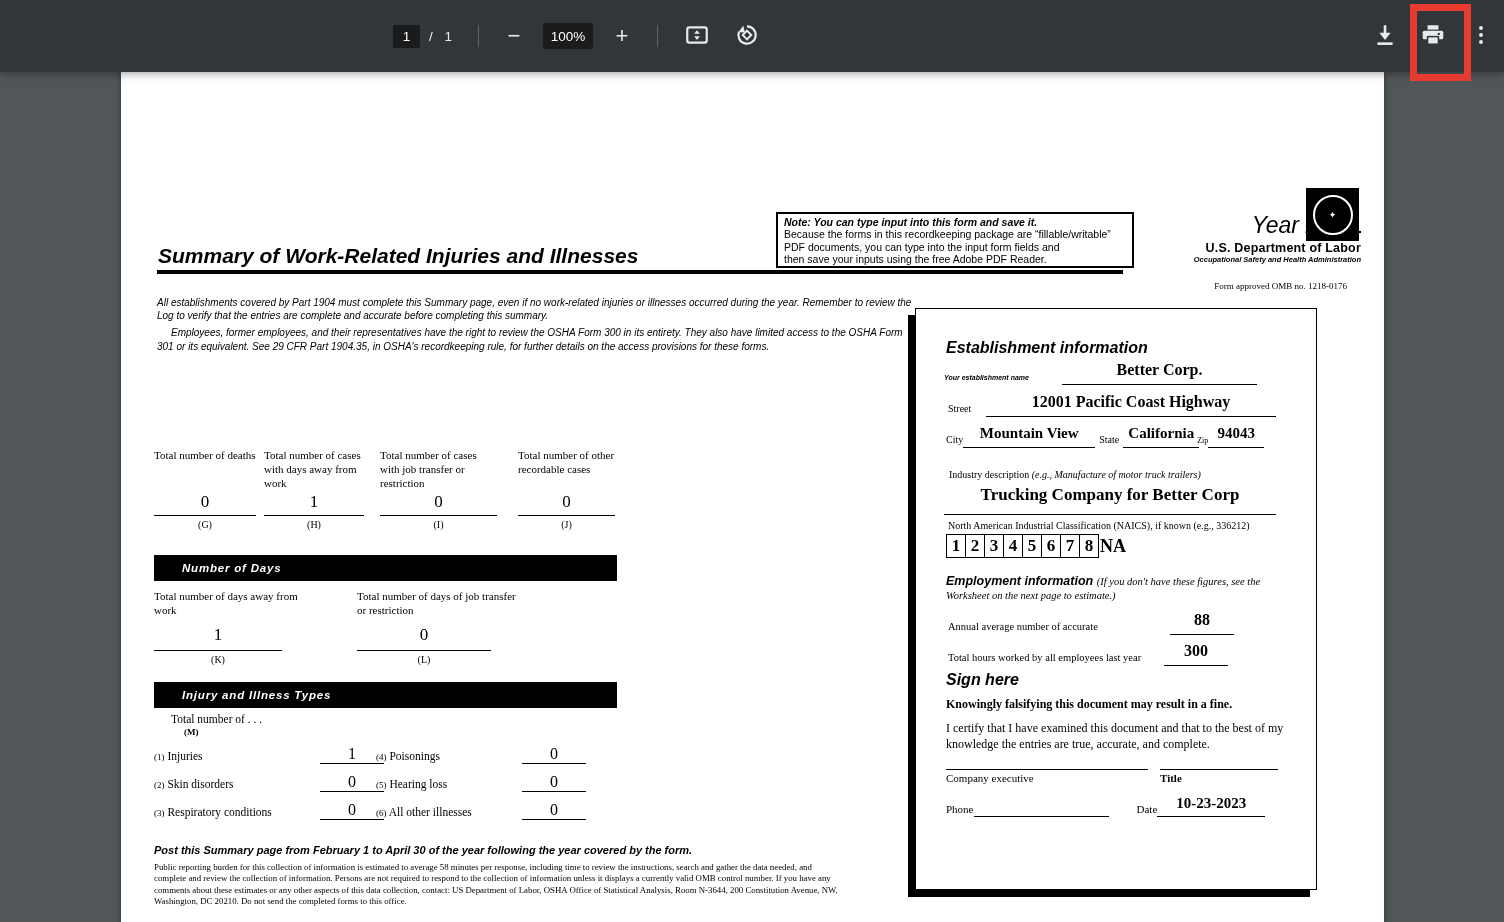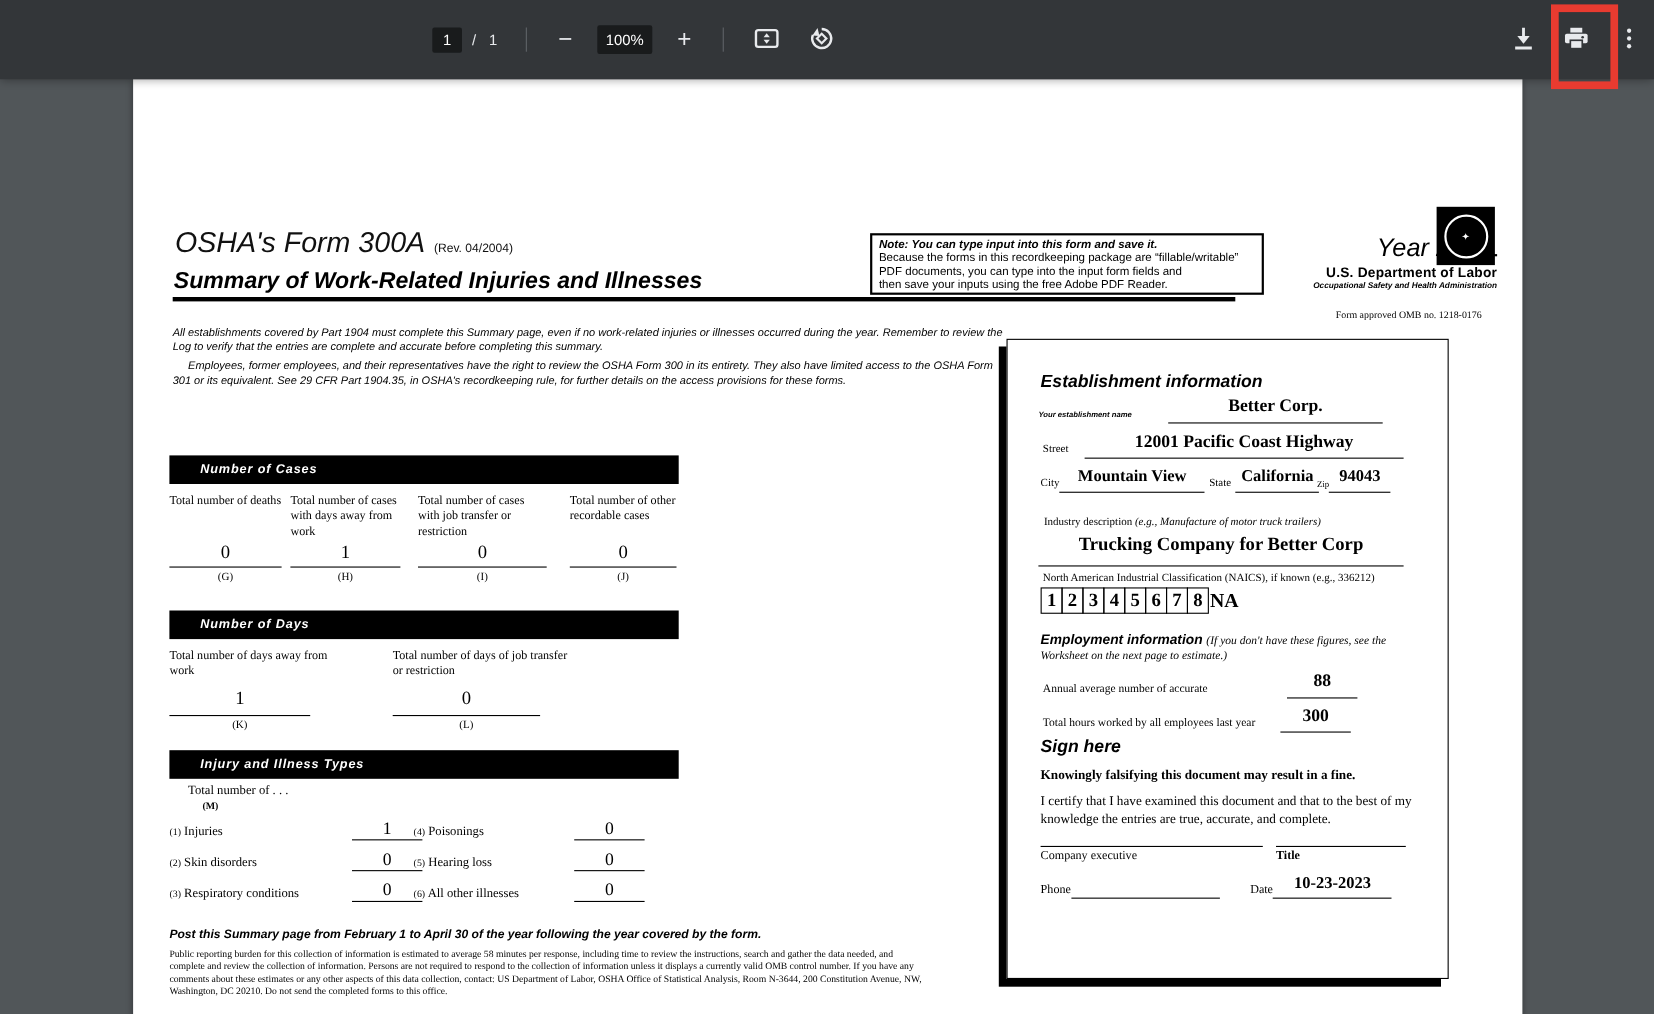--- a/index.html
+++ b/index.html
@@ -25,21 +25,21 @@
 
   
   .page { position:absolute; left:121px; top:72px; width:1263px; height:900px; background:#fff; box-shadow:0 1px 6px rgba(0,0,0,.4); }
   .abs { position:absolute; }
 
   
   .form-title { left:38px; top:133px; font-size:26px; font-style:italic; color:#111; }
   .form-rev { font-size:11px; font-style:normal; margin-left:8px; }
   .form-subtitle { left:37px; top:172px; font-size:21px; font-weight:bold; font-style:italic; color:#000; }
   .head-rule { left:36px; top:198px; width:966px; height:4px; background:#000; }
-  .note-box { left:670px; top:140px; width:358px; height:56px; border:2px solid #000; padding:2px 6px; font-size:10.5px; line-height:1.18; color:#000; background:#fff; }
+  .note-box { left:655px; top:140px; width:358px; height:56px; border:2px solid #000; padding:2px 6px; font-size:10.5px; line-height:1.18; color:#000; background:#fff; }
   .note-b { font-weight:bold; font-style:italic; }
   .year-block { left:1040px; top:140px; width:200px; text-align:right; }
   .year-line { font-size:23px; font-style:italic; color:#000; }
   .year-blank { display:inline-block; width:26px; border-bottom:2px solid #000; height:20px; margin-left:4px; }
   .dol { font-size:12.5px; font-weight:bold; color:#000; margin-top:2px; letter-spacing:.2px; }
   .osha-sub { font-size:7.5px; font-weight:bold; font-style:italic; color:#000; }
   .dol-logo { left:1185px; top:116px; width:53px; height:53px; background:#000; display:flex; align-items:center; justify-content:center; }
   .dol-ring { width:40px; height:40px; border:2px solid #fff; border-radius:50%; display:flex; align-items:center; justify-content:center; color:#fff; font-size:9px; }
   .omb { left:1000px; top:209px; width:226px; text-align:right; font-size:9px; font-family:"Liberation Serif",serif; color:#000; }
 
@@ -182,21 +182,20 @@
           </svg>
       </span>
     </button>
   </div>
 </div>
 
 <div class="highlight-box"></div>
 
 <div class="page">
 
-  <div class="abs form-title"><span>OSHA's Form 300A</span><span class="form-rev">(Rev. 04/2004)</span></div>
   <div class="abs form-subtitle">Summary of Work-Related Injuries and Illnesses</div>
   <div class="abs head-rule"></div>
 
   <div class="abs note-box">
     <div class="note-b">Note: You can type input into this form and save it.</div>
     <div>Because the forms in this recordkeeping package are “fillable/writable”</div>
     <div>PDF documents, you can type into the input form fields and</div>
     <div>then save your inputs using the free Adobe PDF Reader.</div>
   </div>
 
@@ -208,21 +207,20 @@
   <div class="abs dol-logo">
       <div class="dol-ring">✦</div>
     </div>
   <div class="abs omb">Form approved OMB no. 1218-0176</div>
 
   <div class="abs instructions">
     <p>All establishments covered by Part 1904 must complete this Summary page, even if no work-related injuries or illnesses occurred during the year. Remember to review the Log to verify that the entries are complete and accurate before completing this summary.</p>
     <p>Employees, former employees, and their representatives have the right to review the OSHA Form 300 in its entirety. They also have limited access to the OSHA Form 301 or its equivalent. See 29 CFR Part 1904.35, in OSHA's recordkeeping rule, for further details on the access provisions for these forms.</p>
   </div>
 
-  <div class="abs banner" style="top:342px">Number of Cases</div>
   <div class="case-col" style="left:33px;width:102px">
     <p class="lbl">Total number of deaths</p>
     <div class="val">0</div>
     <div class="code">(G)</div>
   </div>
   <div class="case-col" style="left:143px;width:100px">
     <p class="lbl">Total number of cases with days away from work</p>
     <div class="val">1</div>
     <div class="code">(H)</div>
   </div>

